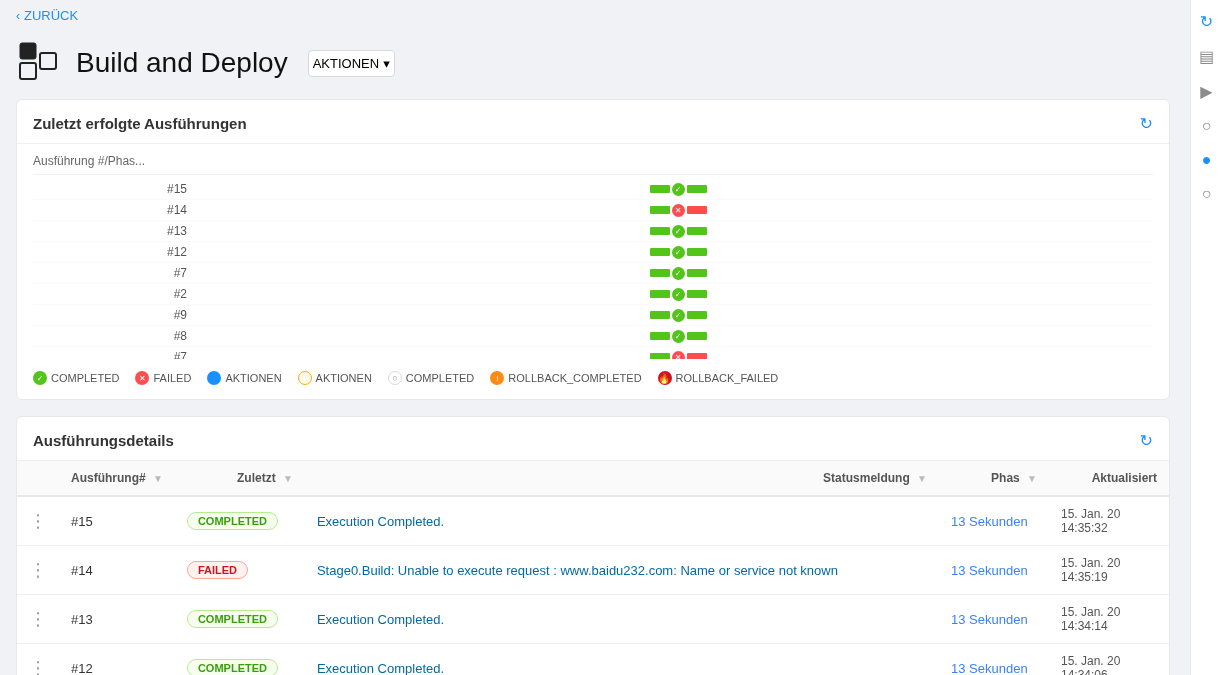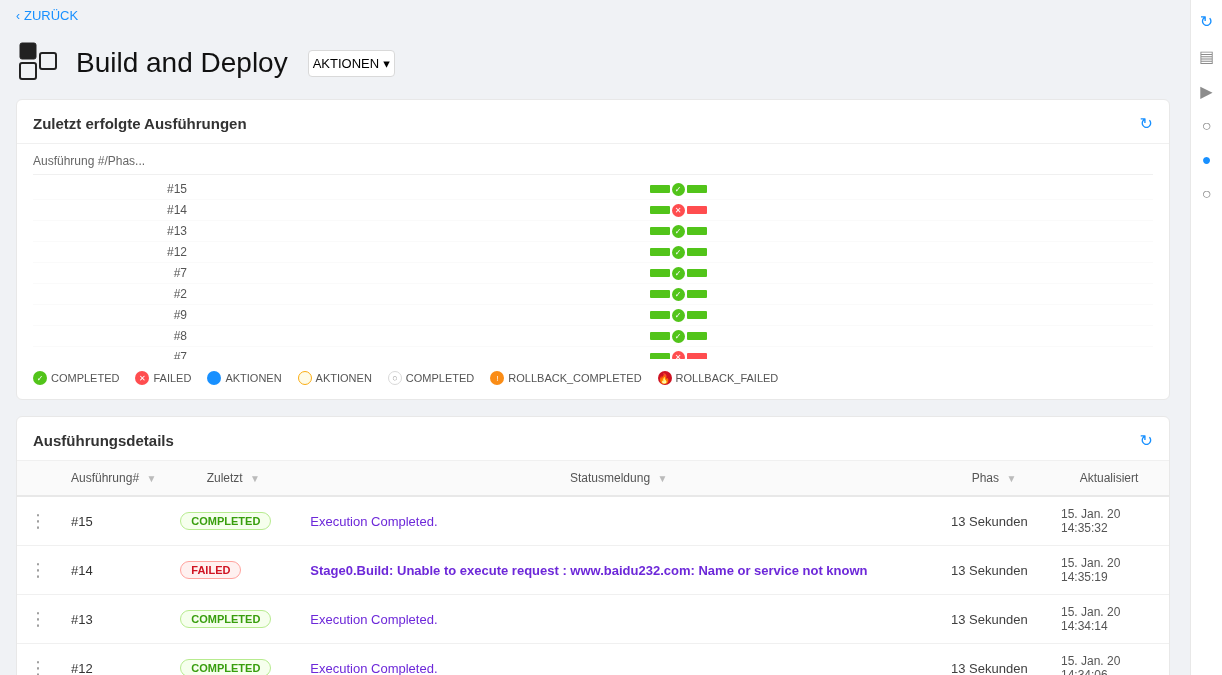--- a/index.html
+++ b/index.html
@@ -37,28 +37,28 @@
     .legend-dot-green { background: #52c41a; }
     .legend-dot-red { background: #ff4d4f; }
     .legend-dot-blue { background: #1890ff; }
     .legend-dot-orange { background: #fa8c16; }
     .legend-dot-darkred { background: #cf1322; }
     
     
     .table-wrap { overflow: auto; }
     table { width: 100%; border-collapse: collapse; }
     thead tr { background: #fafafa; border-bottom: 2px solid #e8e8e8; }
-    th { padding: 10px 12px; font-size: 12px; font-weight: 400; color: #555; text-align: center; white-space: nowrap; }
+    th { padding: 10px 12px; font-size: 12px; font-weight: 700; color: #555; text-align: right; white-space: nowrap; }
     td { padding: 10px 12px; font-size: 13px; border-bottom: 1px solid #f0f0f0; vertical-align: middle; }
     .dots-col { width: 24px; color: #999; font-size: 18px; cursor: pointer; }
     .run-col { width: 80px; color: #333; }
     .status-col { width: 130px; }
-    .msg-col { color: #6d28d9; }
-    .msg-bold { font-weight: 700; }
-    .dur-col { width: 110px; color: #404040; }
+    .msg-col { color: #0369a1; }
+    .msg-bold { font-weight: 400; }
+    .dur-col { width: 110px; color: #3b82f6; }
     .upd-col { width: 120px; color: #555; font-size: 12px; }
     
     .badge { display: inline-block; padding: 2px 10px; border-radius: 12px; font-size: 11px; font-weight: 600; border: 1px solid; }
     .badge-completed { color: #389e0d; background: #f6ffed; border-color: #b7eb8f; }
     .badge-failed { color: #cf1322; background: #fff1f0; border-color: #ffa39e; }
     
     th .sort-icon { display: inline-block; margin-left: 4px; color: #bbb; font-size: 10px; }
     
     
     .right-sidebar { position: fixed; right: 0; top: 0; bottom: 0; width: 32px; background: white; border-left: 1px solid #e8e8e8; display: flex; flex-direction: column; align-items: center; padding: 12px 0; gap: 16px; z-index: 10; }

